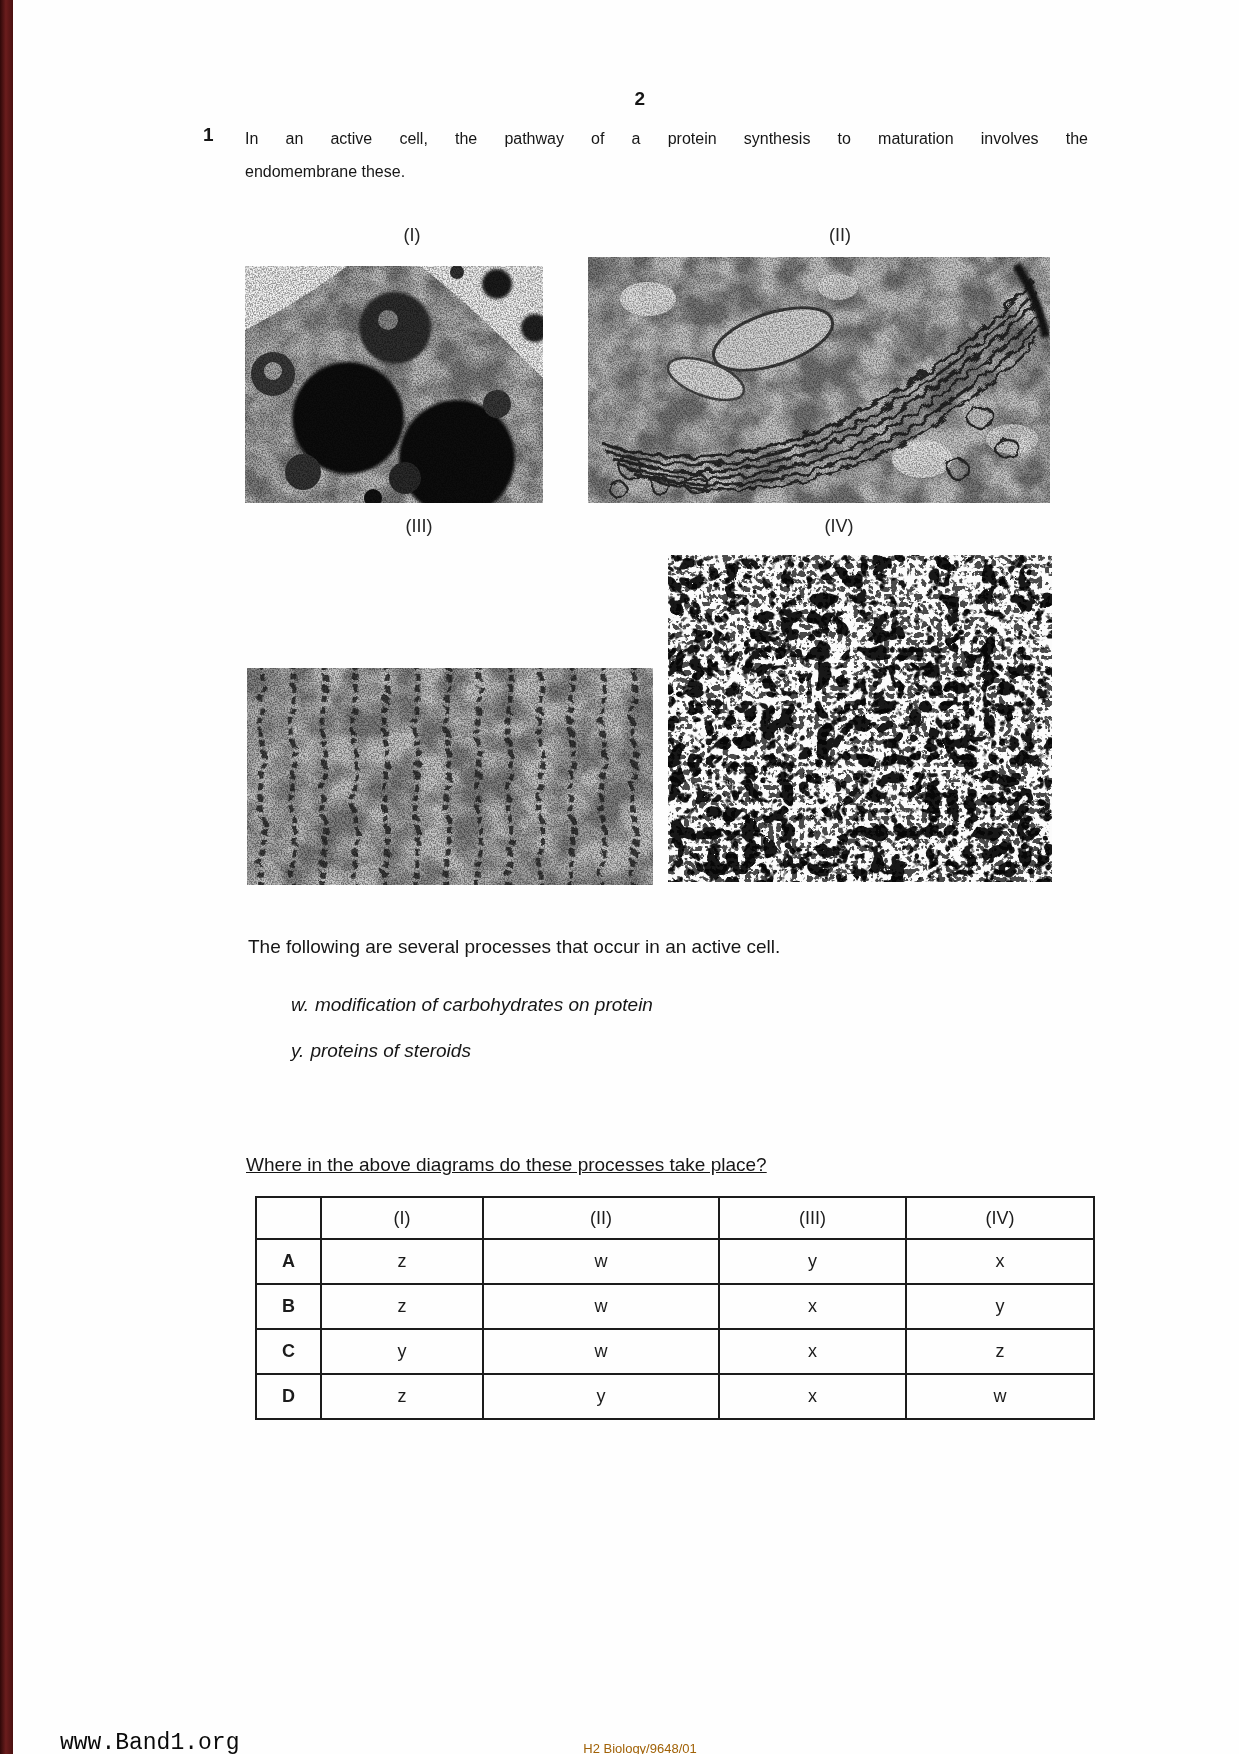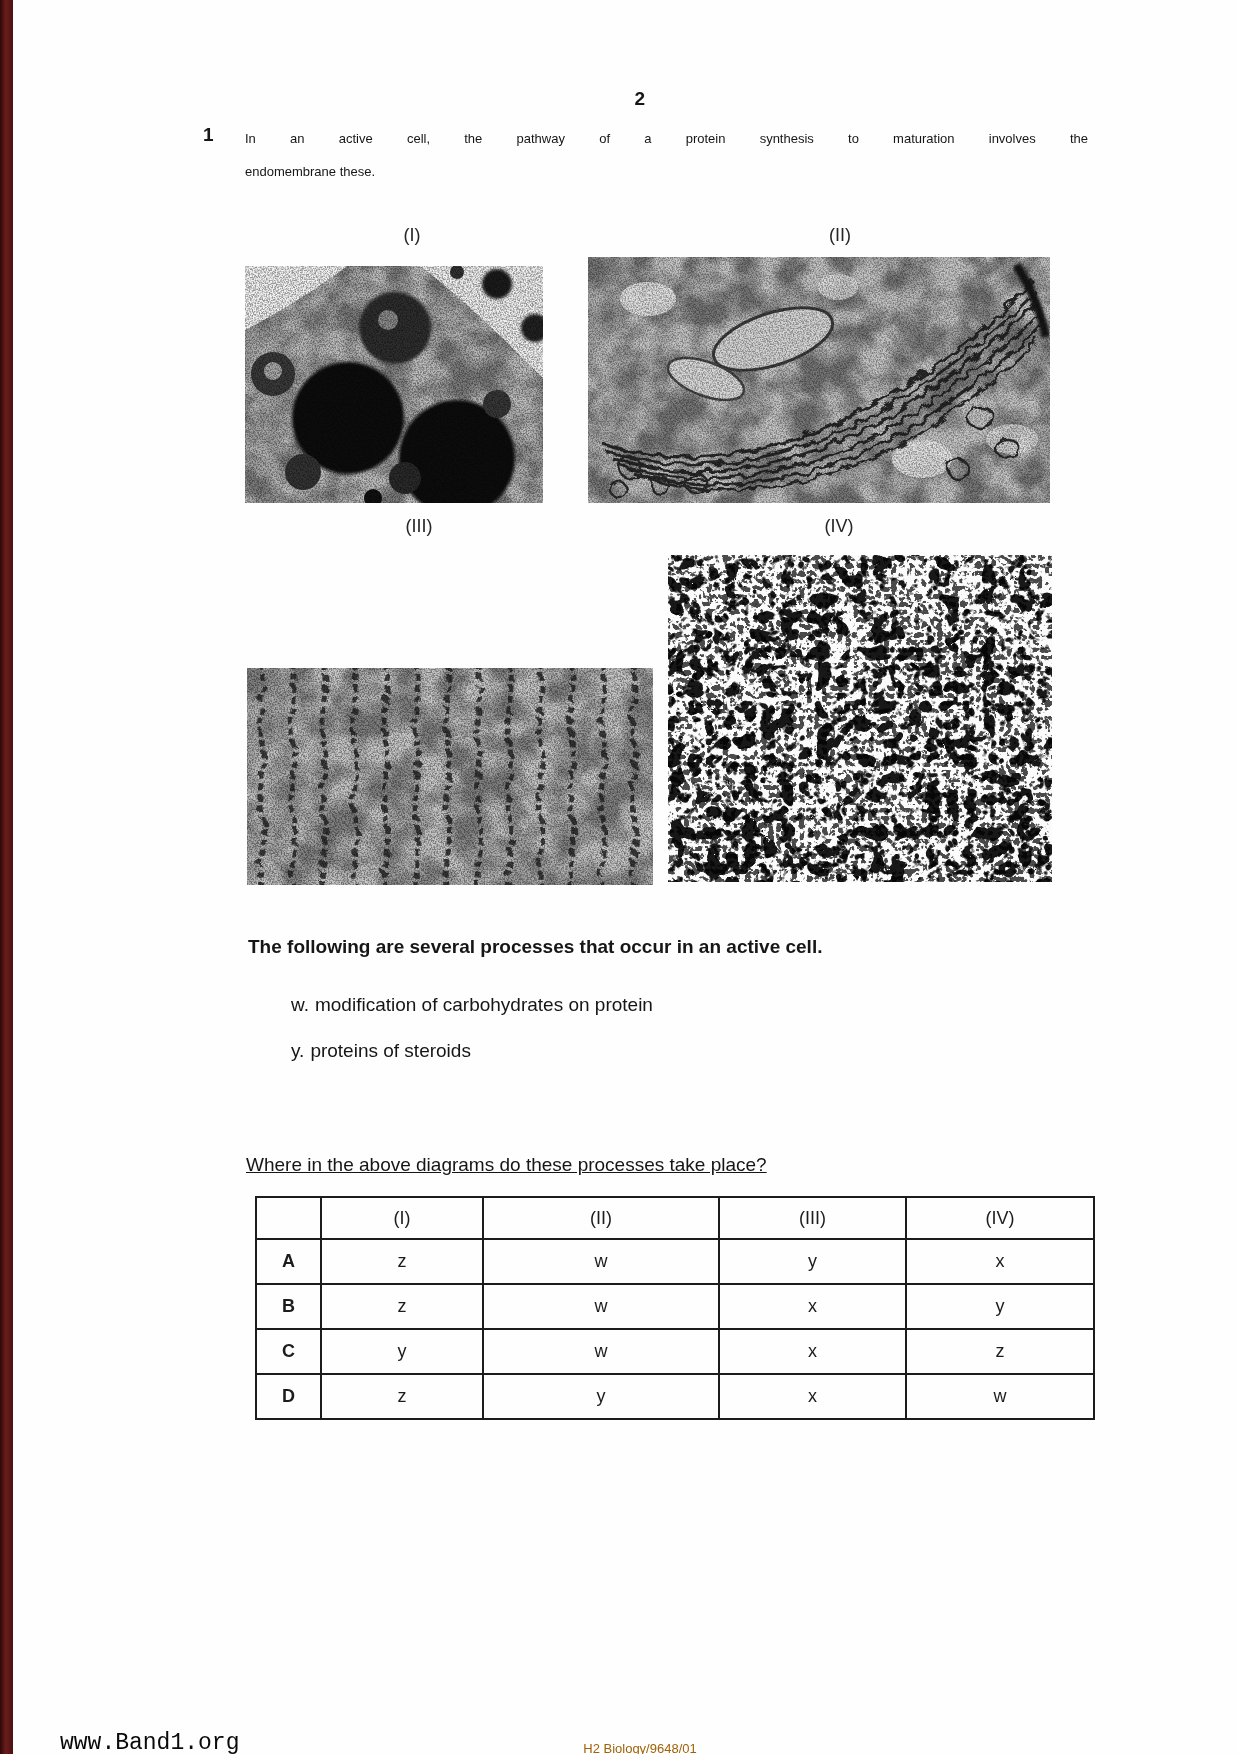--- a/index.html
+++ b/index.html
@@ -6,35 +6,35 @@
   .page{
     position:relative;width:1239px;height:1754px;background:#fefefe;
     font-family:"Liberation Sans", sans-serif;color:#161616;overflow:hidden;
   }
   .abs{position:absolute;}
   .edge-strip{left:0;top:0;width:13px;height:1754px;
     background:linear-gradient(90deg,#2e0808 0%,#6b1d1d 45%,#4a1010 100%);}
   .page-number{left:598px;top:88px;width:84px;text-align:center;
     font-size:19px;font-weight:bold;letter-spacing:.5px;}
   .q-number{left:203px;top:124px;width:26px;font-size:19px;font-weight:bold;}
-  .q-text{left:245px;top:122px;width:843px;font-size:13px;line-height:33px;}
+  .q-text{left:245px;top:122px;width:843px;font-size:16px;line-height:33px;}
   .q-line1{text-align:justify;text-align-last:justify;}
   .fig-label{width:110px;text-align:center;font-size:18px;color:#262626;}
   .lab-1{left:357px;top:225px;}
   .lab-2{left:785px;top:225px;}
   .lab-3{left:364px;top:516px;}
   .lab-4{left:784px;top:516px;}
   .micrograph{display:block;}
   .mg1{left:245px;top:266px;}
   .mg2{left:588px;top:257px;}
   .mg3{left:247px;top:668px;}
   .mg4{left:668px;top:555px;}
-  .intro-line{left:248px;top:936px;font-size:19px;font-weight:bold;}
+  .intro-line{left:248px;top:936px;font-size:19px;}
   .process-list{left:291px;top:992px;font-size:19px;}
-  .process-item{margin:0 0 21px 0;line-height:25px;}
+  .process-item{margin:0 0 21px 0;line-height:25px;font-style:italic;}
   .process-item .pkey{margin-right:6px;}
   .where-line{left:246px;top:1154px;font-size:19px;text-decoration:underline;}
   table.answers{
     left:255px;top:1196px;width:838px;border-collapse:collapse;table-layout:fixed;
     font-size:18px;
   }
   table.answers td{border:2px solid #1c1c1c;text-align:center;vertical-align:middle;
     padding:0;color:#1c1c1c;}
   table.answers tr.hdr{height:42px;}
   table.answers tr.row{height:45px;}

